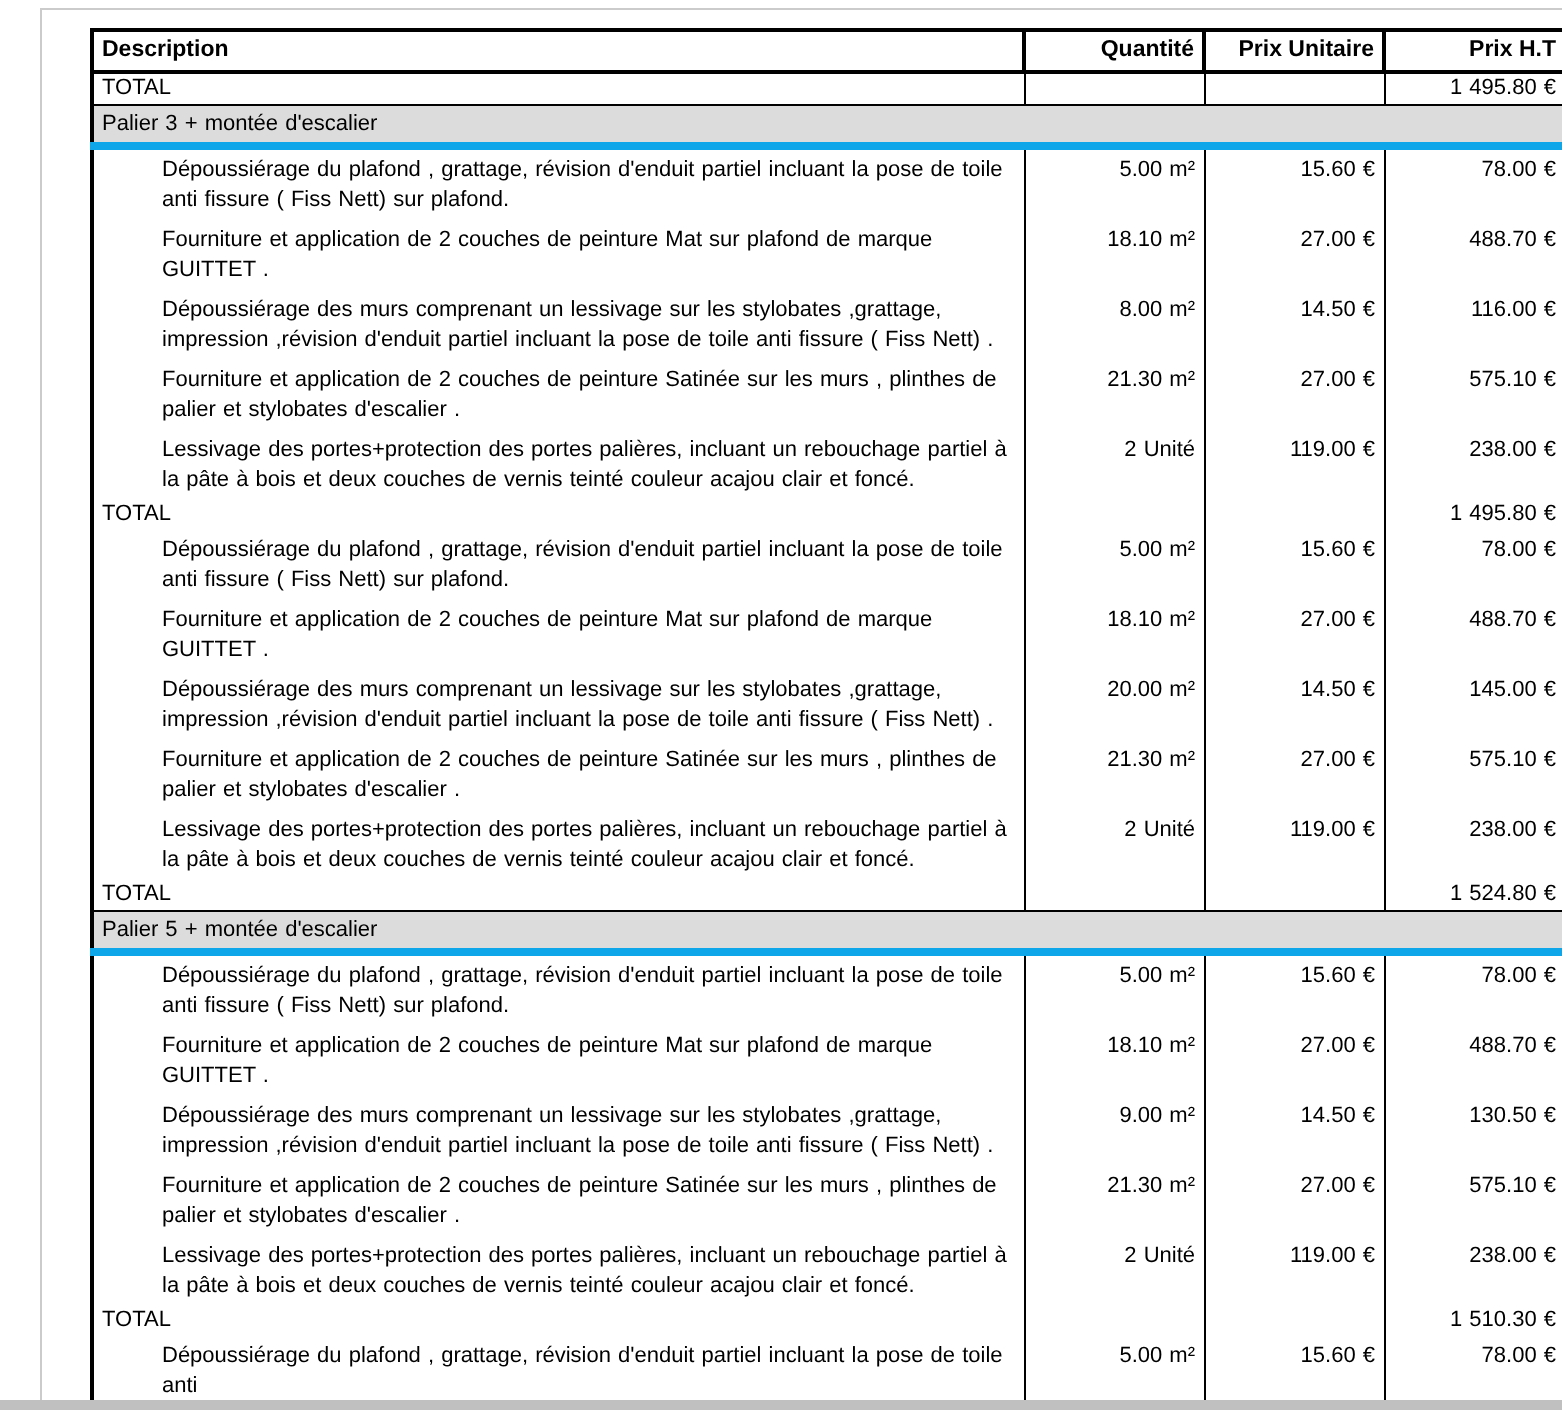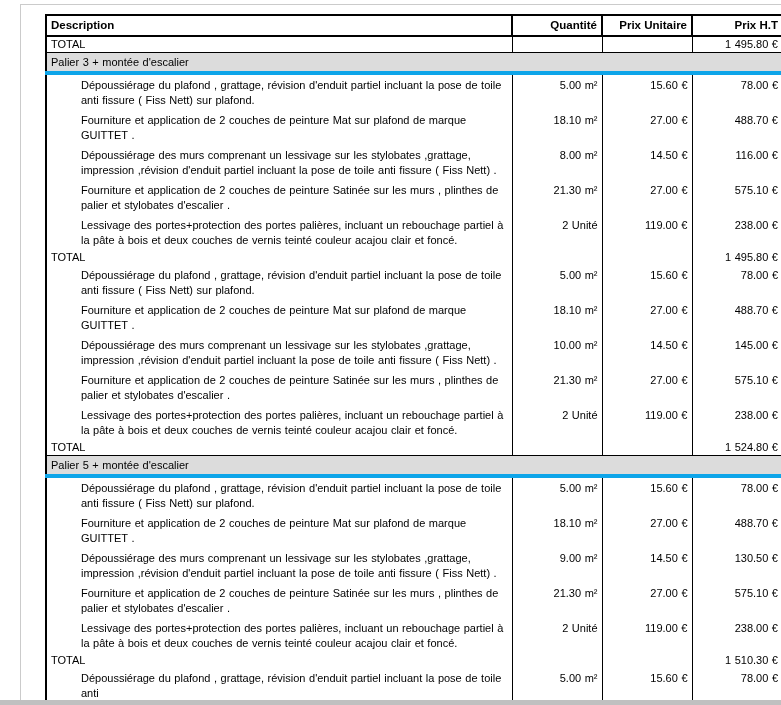--- a/index.html
+++ b/index.html
@@ -144,21 +144,21 @@
             <td class="num">78.00 €</td>
           </tr>
           <tr class="item">
             <td>Fourniture et application de 2 couches de peinture Mat sur plafond de marque GUITTET .</td>
             <td class="num">18.10 m²</td>
             <td class="num">27.00 €</td>
             <td class="num">488.70 €</td>
           </tr>
           <tr class="item">
             <td>Dépoussiérage des murs comprenant un lessivage sur les stylobates ,grattage, impression ,révision d'enduit partiel incluant la pose de toile anti fissure ( Fiss Nett) .</td>
-            <td class="num">10.00 m²</td>
+            <td class="num">20.00 m²</td>
             <td class="num">14.50 €</td>
             <td class="num">145.00 €</td>
           </tr>
           <tr class="item">
             <td>Fourniture et application de 2 couches de peinture Satinée sur les murs , plinthes de palier et stylobates d'escalier .</td>
             <td class="num">21.30 m²</td>
             <td class="num">27.00 €</td>
             <td class="num">575.10 €</td>
           </tr>
           <tr class="item">

